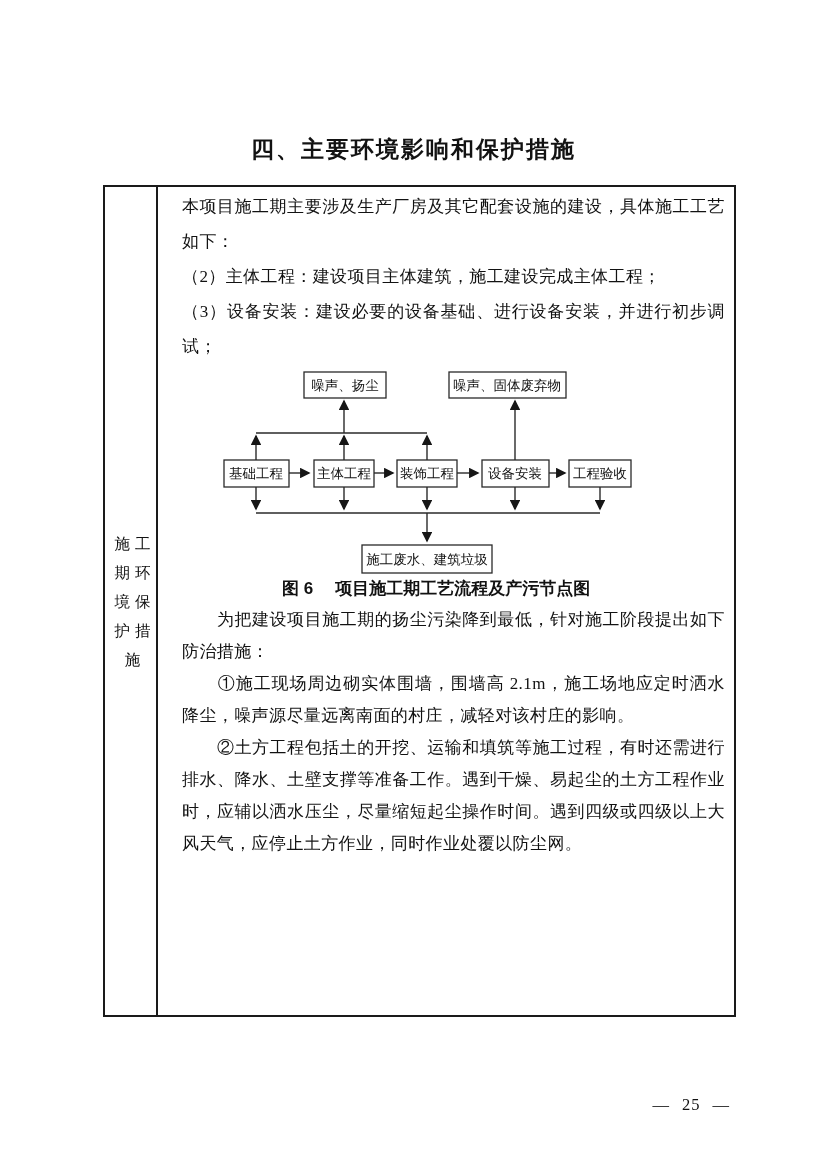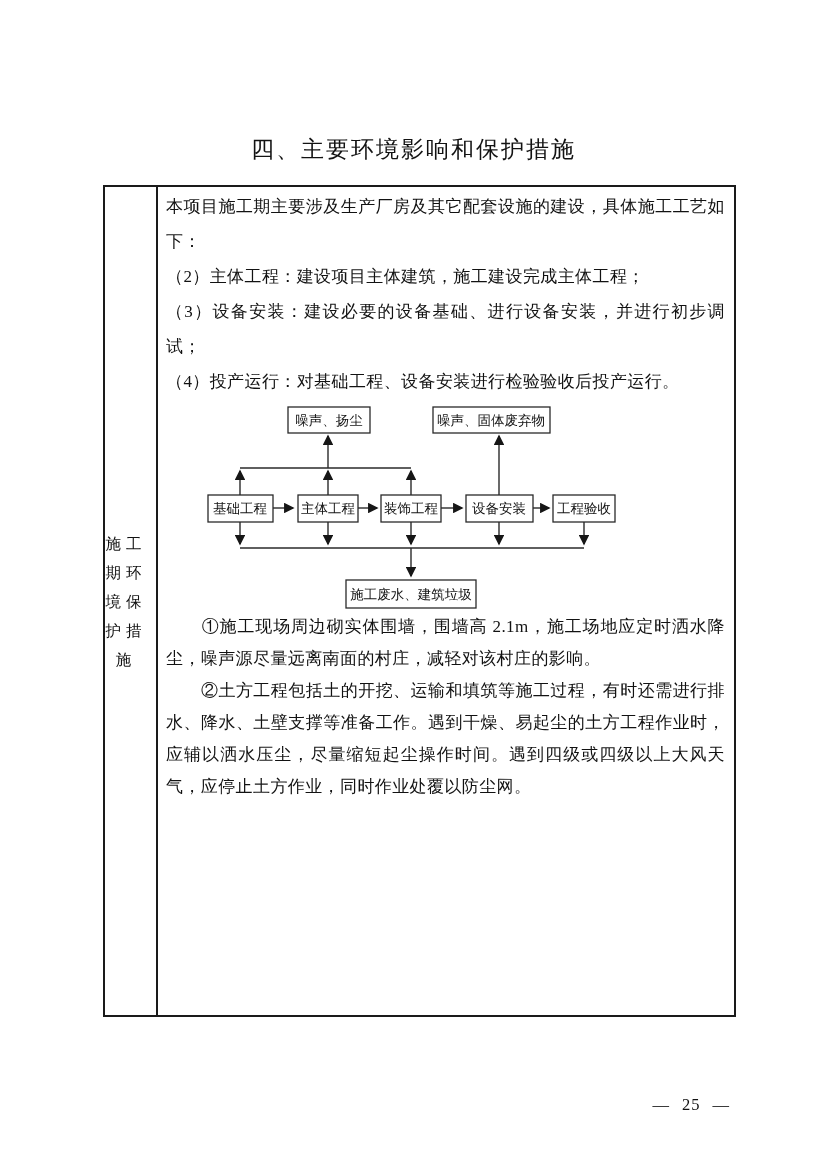--- a/index.html
+++ b/index.html
@@ -10,39 +10,39 @@
     color:#121212;
     position:relative;
     overflow:hidden;
   }
   .page { position:relative; width:827px; height:1169px; background:#ffffff; }
 
   .doc-title {
     position:absolute; top:134px; left:0; width:100%;
     text-align:center;
     font-family:"Liberation Sans","DejaVu Sans",sans-serif;
-    font-weight:normal; font-size:23px; letter-spacing:2px;
+    font-weight:bold; font-size:23px; letter-spacing:2px;
   }
 
   .main-table {
     position:absolute; left:103px; top:185px;
     width:633px; height:832px;
     border:2px solid #1a1a1a;
     display:flex; overflow:hidden;
   }
   .label-cell {
     width:53px; flex:0 0 53px;
     border-right:2px solid #1a1a1a;
-    display:flex; align-items:center; justify-content:flex-start;
+    display:flex; align-items:center; justify-content:flex-end;
   }
   .label-text {
     width:42px; text-align:center;
     font-size:15.5px; line-height:29px; letter-spacing:5px;
   }
-  .content-cell { flex:1 1 auto; padding:2px 9px 0 8px; overflow:hidden; }
+  .content-cell { flex:1 1 auto; padding:2px 9px 0 8px; overflow:hidden;margin-left:16px; }
 
   .para {
     font-size:17px; line-height:35px;
     text-align:justify; letter-spacing:0.4px;
     white-space:pre-wrap;
   }
   .body-paras .para { line-height:32px; }
 
   .flow-svg { display:block; margin:4px 0 0 37px; }
   .flow-svg text {
@@ -77,21 +77,20 @@
       <div class="label-text">施工期环境保护措施</div>
     </div>
 
     <div class="content-cell">
 
       <div class="intro-paras">
 
       <p class="para">本项目施工期主要涉及生产厂房及其它配套设施的建设，具体施工工艺如下：</p>
           <p class="para">（2）主体工程：建设项目主体建筑，施工建设完成主体工程；</p>
           <p class="para">（3）设备安装：建设必要的设备基础、进行设备安装，并进行初步调试；</p>
-          <p class="para">（4）投产运行：对基础工程、设备安装进行检验验收后投产运行。</p>
         </div>
 
       <svg class="flow-svg" width="420" height="208" viewBox="0 0 420 208">
         <defs>
           <marker id="arr" viewBox="0 0 10 10" refX="8.5" refY="5" markerWidth="7.5" markerHeight="7.5" orient="auto">
             <path d="M0,0 L10,5 L0,10 z" fill="#161616"></path>
           </marker>
         </defs>
         <g stroke="#2a2a2a" stroke-width="1.4" fill="none">
 
@@ -131,23 +130,27 @@
           <text x="288" y="22">噪声、固体废弃物</text>
           <text x="37" y="110">基础工程</text>
           <text x="125" y="110">主体工程</text>
           <text x="208" y="110">装饰工程</text>
           <text x="296" y="110">设备安装</text>
           <text x="381" y="110">工程验收</text>
           <text x="208" y="196">施工废水、建筑垃圾</text>
         </g>
       </svg>
 
+      <div class="fig-caption">
+        <span class="cap-label">图 6</span><span>项目施工期工艺流程及产污节点图</span>
+      </div>
 
       <div class="body-paras">
 
+          <p class="para">　　为把建设项目施工期的扬尘污染降到最低，针对施工阶段提出如下防治措施：</p>
           <p class="para">　　①施工现场周边砌实体围墙，围墙高 2.1m，施工场地应定时洒水降尘，噪声源尽量远离南面的村庄，减轻对该村庄的影响。</p>
           <p class="para">　　②土方工程包括土的开挖、运输和填筑等施工过程，有时还需进行排水、降水、土壁支撑等准备工作。遇到干燥、易起尘的土方工程作业时，应辅以洒水压尘，尽量缩短起尘操作时间。遇到四级或四级以上大风天气，应停止土方作业，同时作业处覆以防尘网。</p>
         </div>
 
     </div>
   </div>
 
   <div class="page-number">
     <span>—</span>
     <span>25</span>

